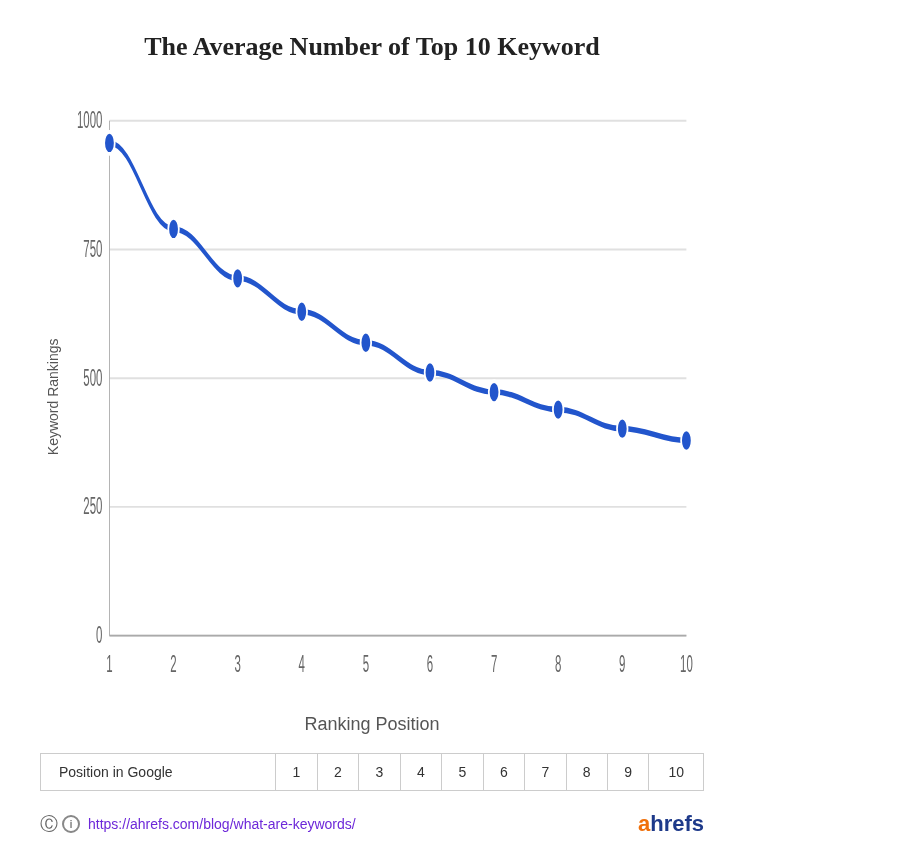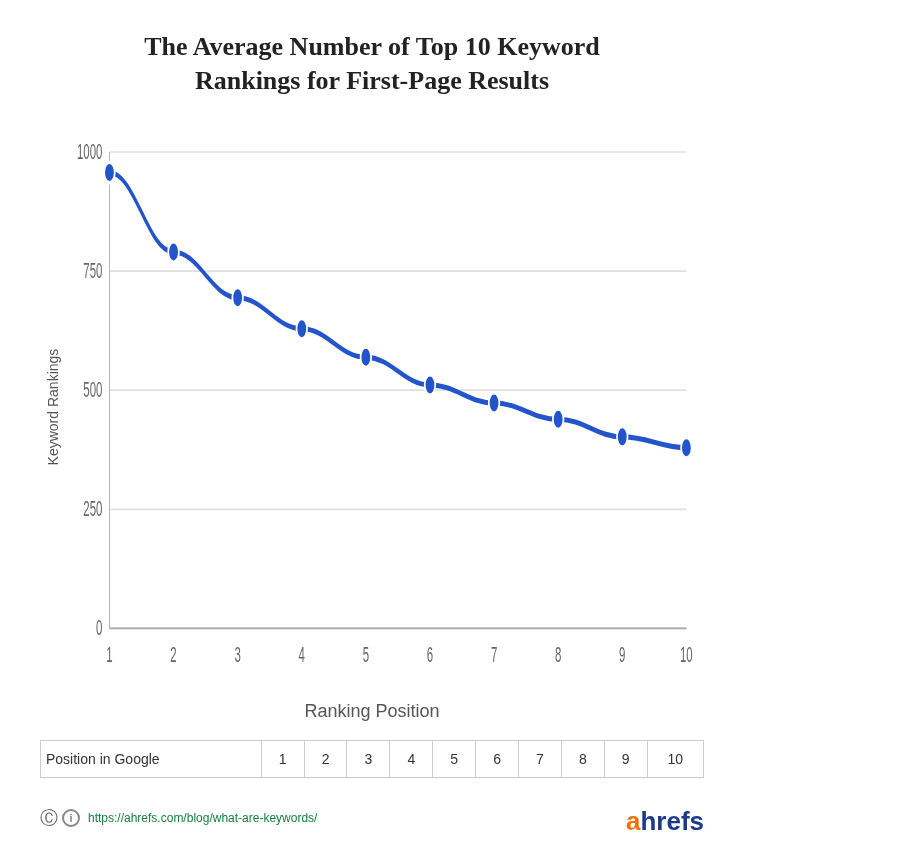--- a/index.html
+++ b/index.html
@@ -72,21 +72,21 @@
       font-size: 14px;
     }
     .data-table td {
       border: 1px solid #ccc;
       padding: 10px 8px;
       text-align: center;
       color: #333;
     }
     .data-table td:first-child {
       text-align: left;
-      padding-left: 5px;
+      padding-left: 18px;
       font-size: 14px;
       color: #333;
       white-space: nowrap;
     }
     .footer {
       display: flex;
       align-items: center;
       justify-content: space-between;
       margin-top: 14px;
       padding-top: 6px;
@@ -100,40 +100,38 @@
       font-family: 'Arial', sans-serif;
     }
     .footer-icons {
       display: flex;
       align-items: center;
       gap: 4px;
       font-size: 16px;
       color: #666;
     }
     .ahrefs-logo {
-      font-size: 26px;
+      font-size: 22px;
       font-weight: bold;
       font-family: 'Arial', sans-serif;
-      margin-top: 8px;
     }
     .ahrefs-logo span.a {
       color: #f0700a;
     }
     .ahrefs-logo span.hrefs {
       color: #1e3a8a;
     }
   </style>
 </head>
 <body>
 
 <div class="container">
 
   <div class="chart-title">
     <div>The Average Number of Top 10 Keyword</div>
-    <div>Rankings for First-Page Results</div>
   </div>
 
   <div class="chart-area">
     <div class="chart-with-axes">
       <div class="y-axis-label">Keyword Rankings</div>
       <div class="chart-inner">
         <svg class="svg-chart" id="main-chart" viewBox="0 0 730 340" preserveAspectRatio="none">
             <line x1="55" y1="300" x2="710" y2="300" stroke="#e0e0e0" stroke-width="1"></line>
             <text x="47" y="304" text-anchor="end" font-size="13" fill="#666" font-family="Arial,sans-serif">0</text>
             <line x1="55" y1="230" x2="710" y2="230" stroke="#e0e0e0" stroke-width="1"></line>
@@ -190,19 +188,19 @@
         </tr>
       </tbody>
   </table>
 
   <div class="footer">
     <div class="footer-left">
       <div class="footer-icons">
         <span style="font-size:18px;">Ⓒ</span>
         <span style="border:2px solid #888; border-radius:50%; width:18px; height:18px; display:inline-flex; align-items:center; justify-content:center; font-size:11px; font-weight:bold; color:#888;">i</span>
       </div>
-      <span style="color:#15803d; font-size:12px;">https://ahrefs.com/blog/what-are-keywords/</span>
+      <span style="color:#6d28d9; font-size:14px;">https://ahrefs.com/blog/what-are-keywords/</span>
     </div>
     <div class="ahrefs-logo">
       <span class="a">a</span><span class="hrefs">hrefs</span>
     </div>
   </div>
 </div>
 
 </body></html>

